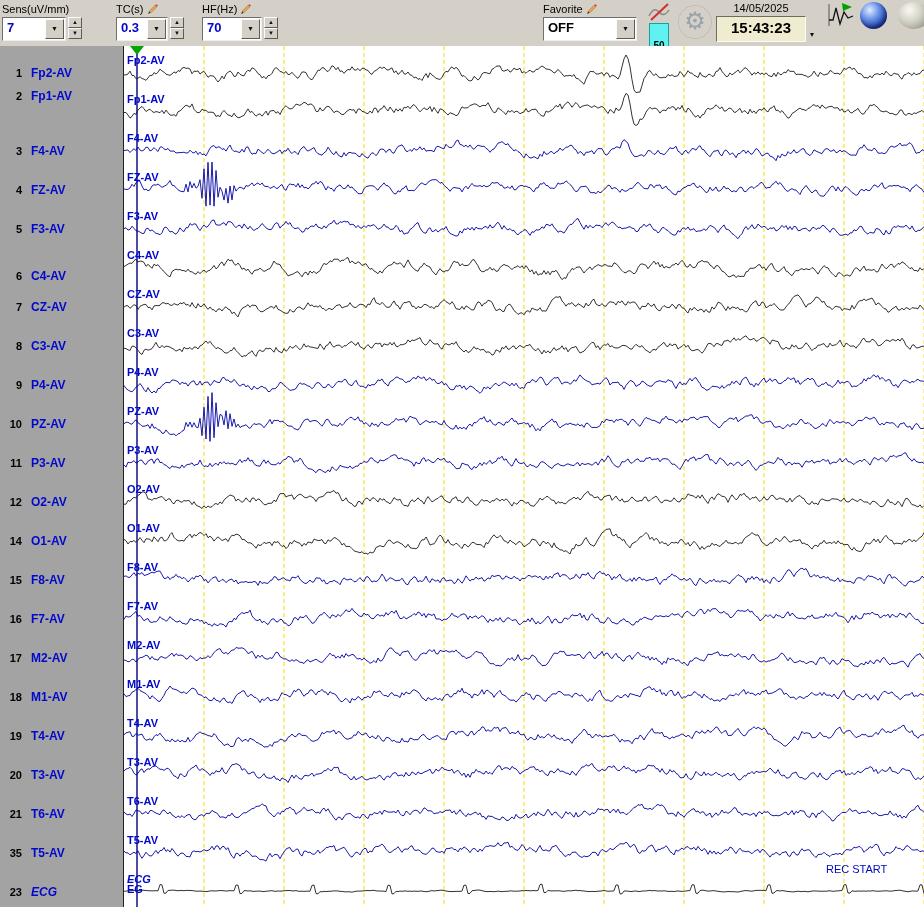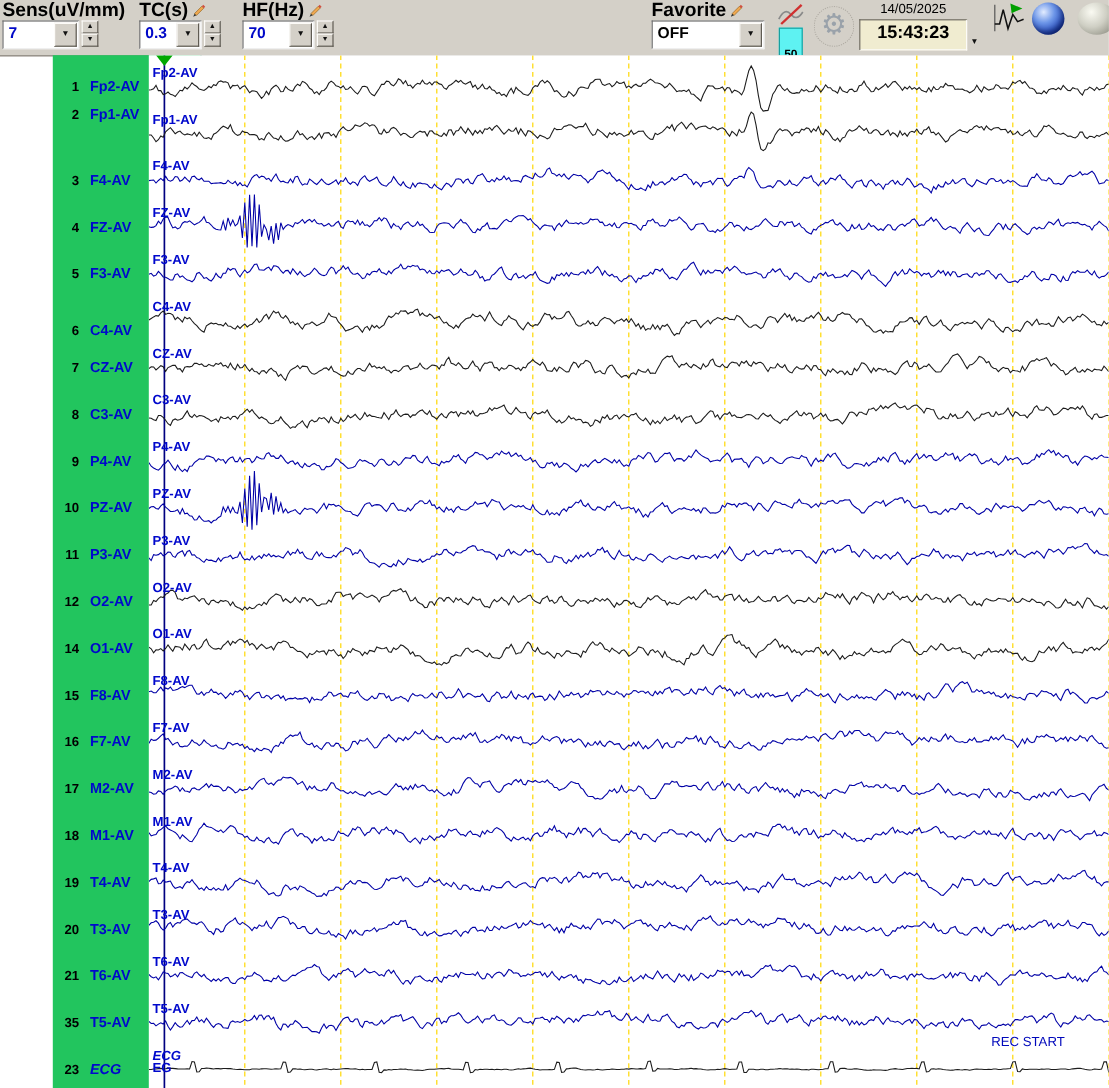--- a/index.html
+++ b/index.html
@@ -4,21 +4,21 @@
 <style>
   html,body{margin:0;padding:0;}
   body{position:relative;width:924px;height:907px;overflow:hidden;background:#fff;
        font-family:"Liberation Sans",sans-serif;}
 
   
   .toolbar{position:absolute;left:0;top:0;width:924px;height:46px;background:#d4d0c8;
            border-bottom:1px solid #8a867e;overflow:hidden;}
   .tgroup{position:absolute;top:2px;}
   .lrow{display:flex;align-items:center;gap:3px;height:13px;}
-  .tlabel{font-size:16px;color:#000;white-space:nowrap;font-weight:bold;}
+  .tlabel{font-size:11px;color:#000;white-space:nowrap;}
   .pencil{width:12px;height:12px;cursor:pointer;}
   .crow{display:flex;align-items:flex-start;margin-top:2px;}
   .combo{display:flex;height:22px;background:#fff;border:1px solid;
          border-color:#6f6f6f #efefef #efefef #6f6f6f;}
   .cval{flex:1;font-weight:bold;font-size:13px;line-height:20px;padding-left:4px;color:#000;
         overflow:hidden;white-space:nowrap;}
   .cval.blue{color:#0008c8;}
   .carrow{width:17px;margin:1px;background:#d4d0c8;border:1px solid;
           border-color:#fcfbf8 #5f5b53 #5f5b53 #fcfbf8;font-size:7px;line-height:18px;
           text-align:center;color:#111;cursor:pointer;user-select:none;}
@@ -40,22 +40,22 @@
   .tiny-arrow{position:absolute;left:810px;top:30px;font-size:8px;color:#111;cursor:pointer;}
   .icon-wave{position:absolute;left:826px;top:2px;width:28px;height:26px;cursor:pointer;}
   .icon-sphere{position:absolute;left:860px;top:2px;width:27px;height:27px;border-radius:50%;
         background:radial-gradient(circle at 36% 30%,#e2ecff 0%,#6d96e8 35%,#1e42b4 72%,#0a1c60 100%);
         box-shadow:inset -2px -3px 4px rgba(0,0,20,.4);cursor:pointer;}
   .icon-partial{position:absolute;left:898px;top:2px;width:32px;height:27px;border-radius:50%;
         background:radial-gradient(circle at 36% 30%,#fafaf2 0%,#cfcfc4 45%,#98988c 80%);cursor:pointer;}
 
   
   .main{position:absolute;left:0;top:46px;width:924px;height:861px;}
-  .gutter{position:absolute;left:0;top:0;width:123px;height:861px;background:#22c55e;
-          border-right:1px solid #222;margin-left:44px;}
+  .gutter{position:absolute;left:0;top:0;width:123px;height:861px;background:#a3a3a3;
+          border-right:1px solid #222;}
   .grow{position:absolute;left:0;width:123px;height:18px;line-height:18px;white-space:nowrap;
         cursor:pointer;}
   .gnum{display:inline-block;width:22px;text-align:right;font-size:11px;font-weight:bold;color:#000;}
   .glabel{margin-left:9px;font-size:12px;font-weight:bold;color:#0008cc;}
   .it{font-style:italic;}
   .tracearea{position:absolute;left:124px;top:0;width:800px;height:861px;background:#fff;
              overflow:hidden;cursor:crosshair;}
   .trlabel{font-family:"Liberation Sans",sans-serif;font-weight:bold;font-size:11px;fill:#0008cc;}
   .recstart{position:absolute;left:702px;top:817px;font-size:11px;color:#0008bb;}
 </style>

